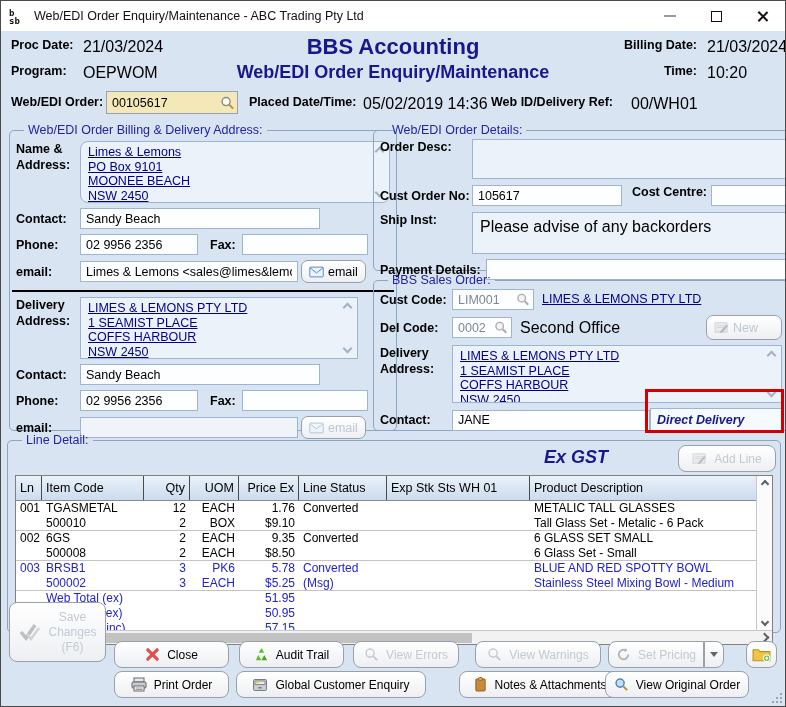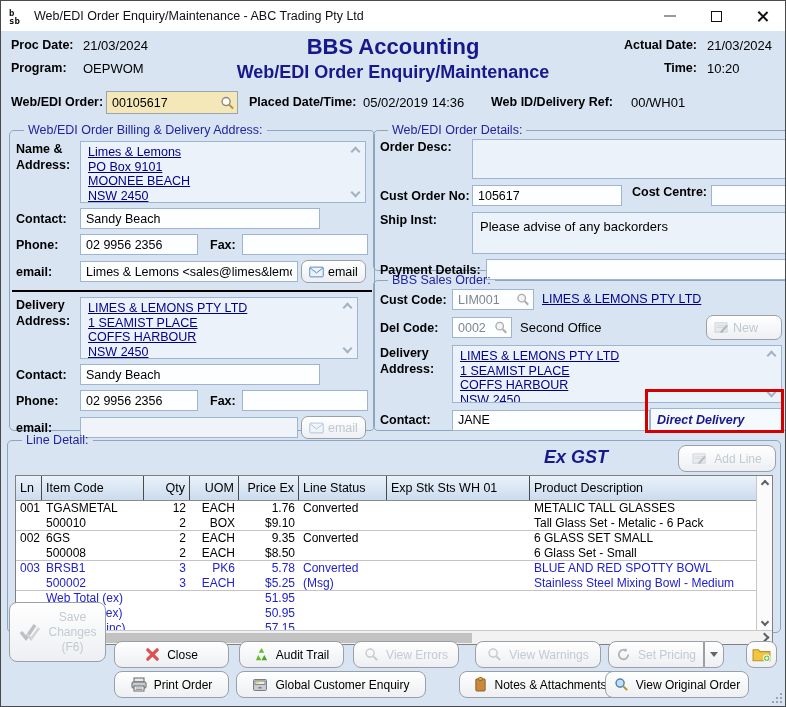--- a/index.html
+++ b/index.html
@@ -13,21 +13,21 @@
   .tb-btns { position:absolute; right:0; top:0; height:30px; display:flex; }
   .tb-btn { width:46px; height:30px; display:flex; align-items:center; justify-content:center; cursor:default; }
   .min-glyph { width:12px; height:2px; background:#9A9A9A; }
   .max-glyph { width:11px; height:11px; border:1.5px solid #111; }
   .close-glyph { position:relative; width:13px; height:13px; }
   .close-glyph::before,.close-glyph::after{content:"";position:absolute;left:6px;top:0;width:1.6px;height:13px;background:#111;}
   .close-glyph::before{transform:rotate(45deg);} .close-glyph::after{transform:rotate(-45deg);}
 
   
   .lbl { font-weight:bold; font-size:12.5px; color:#000; }
-  .val { font-size:13px; color:#000; }
+  .val { font-size:16px; color:#000; }
   .hdr-left { position:absolute; left:10px; top:37px; }
   .hdr-left .pair { display:flex; margin-bottom:8px; }
   .hdr-left .pair .lbl { width:72px; }
   .hdr-center { position:absolute; left:0; top:33px; width:100%; text-align:center; color:#18188C; }
   .hdr-center .t1 { font-size:22px; font-weight:bold; }
   .hdr-center .t2 { font-size:18px; font-weight:bold; margin-top:2px; }
   .hdr-right { position:absolute; right:10px; top:37px; }
   .hdr-right .pair { display:flex; justify-content:flex-end; margin-bottom:8px; }
   .hdr-right .pair .lbl { margin-right:10px; }
   .hdr-right .pair .val { width:68px; text-align:left; }
@@ -127,21 +127,21 @@
         <span class="lbl">Program:</span>
         <span class="val">OEPWOM</span>
       </div>
   </div>
   <div class="hdr-center">
     <div class="t1">BBS Accounting</div>
     <div class="t2">Web/EDI Order Enquiry/Maintenance</div>
   </div>
   <div class="hdr-right">
     <div class="pair">
-        <span class="lbl">Actual Date:</span>
+        <span class="lbl">Billing Date:</span>
         <span class="val">21/03/2024</span>
       </div>
     <div class="pair">
         <span class="lbl">Time:</span>
         <span class="val">10:20</span>
       </div>
   </div>
 
   <div class="order-bar">
     <span class="lbl" style="left:10px;">Web/EDI Order:</span>
@@ -157,21 +157,21 @@
     <span class="lbl" style="left:248px;">Placed Date/Time:</span>
     <span class="val" style="left:362px;">05/02/2019 14:36</span>
     <span class="lbl" style="left:490px;">Web ID/Delivery Ref:</span>
     <span class="val" style="left:630px;">00/WH01</span>
   </div>
 
   <fieldset style="left:8px; top:122px; width:360px; height:308px;">
     <legend>Web/EDI Order Billing &amp; Delivery Address:</legend>
     <div class="frow top" style="margin-top:2px;">
       <div class="flabel"><span>Name &amp;</span><br><span>Address:</span></div>
-      <div class="addr-box" style="width:286px;height:62px;">
+      <div class="addr-box" style="width:310px;height:62px;border-radius:8px;">
         <a class="alink">Limes &amp; Lemons</a>
         <a class="alink">PO Box 9101</a>
         <a class="alink">MOONEE BEACH</a>
         <a class="alink">NSW 2450</a>
         <span class="chev up sc-up"></span>
         <span class="chev down sc-down"></span>
       </div>
     </div>
     <div class="frow">
       <span class="flabel">Contact:</span>

